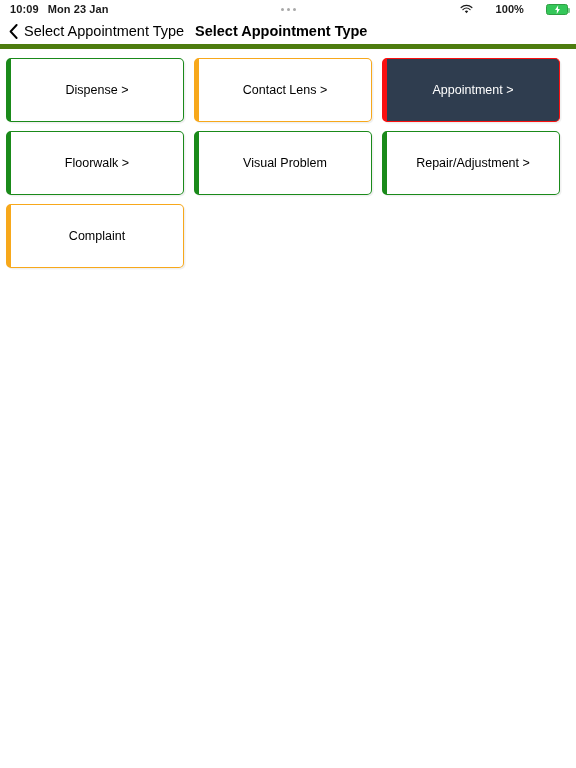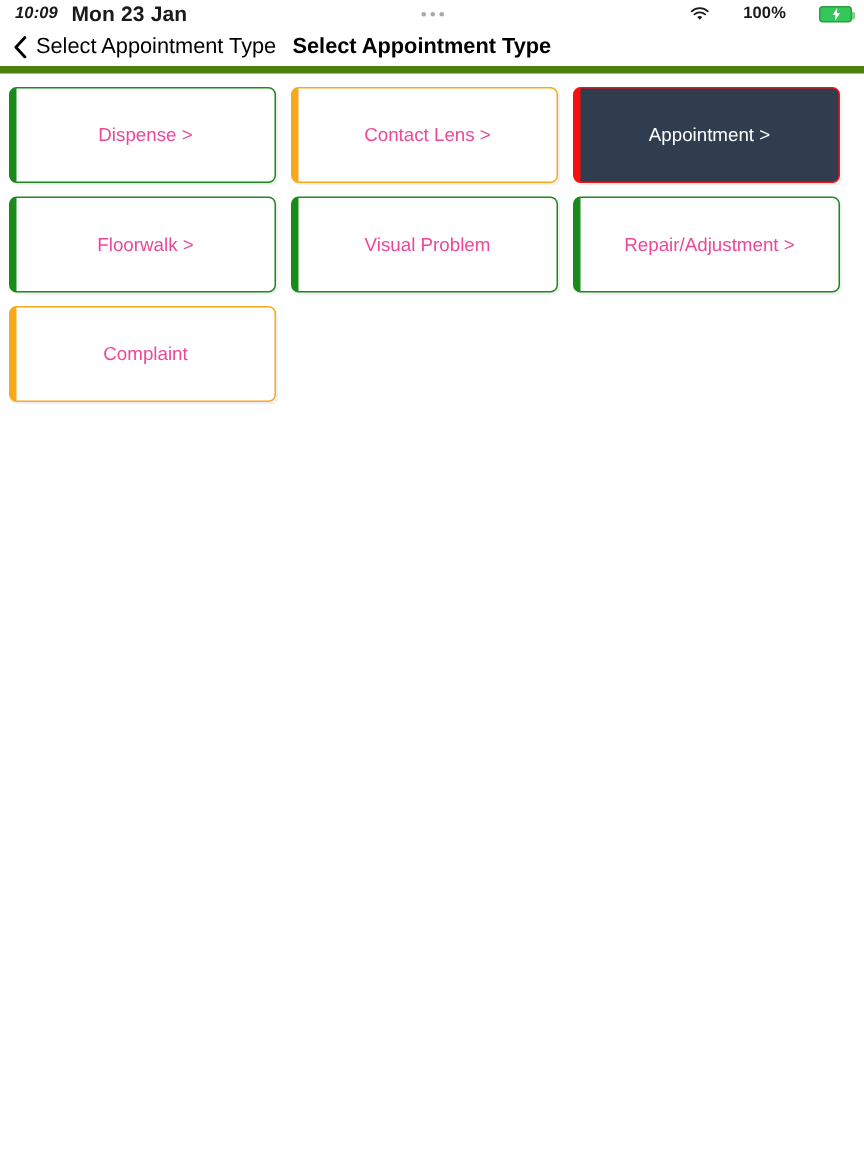--- a/index.html
+++ b/index.html
@@ -19,22 +19,22 @@
     display: flex;
     align-items: center;
     padding: 0 8px 0 10px;
     font-size: 11px;
     font-weight: bold;
     color: #1a1a1a;
     letter-spacing: 0.1px;
     position: relative;
   }
   .status-left { display: flex; align-items: center; gap: 9px; }
-  .status-time { font-size: 11px; font-weight: bold; font-style: italic; }
-  .status-date { font-size: 14px; font-weight: bold; }
+  .status-time { font-size: 11px; font-weight: bold; }
+  .status-date { font-size: 11px; font-weight: bold; }
 
   .status-center {
     position: absolute;
     left: 0; right: 0;
     display: flex;
     justify-content: center;
     align-items: center;
     pointer-events: none;
   }
   .multitask-dots { display: flex; gap: 3px; }
@@ -125,21 +125,21 @@
     border-radius: 5px;
     display: flex;
     align-items: center;
     justify-content: center;
     cursor: pointer;
     box-shadow: 1.5px 1.5px 0 rgba(0,0,0,0.06);
     padding: 0 8px;
   }
   .tile-label {
     font-size: 12.5px;
-    color: #ec4899;
+    color: #000000;
     text-align: center;
     line-height: 1.2;
     white-space: nowrap;
   }
 
   .tile.green  { border-color: #1a8a1a; }
   .tile.orange { border-color: #f7a81b; }
   .tile.red {
     border-color: #fa0f0f;
     background: #2f3d4f;

